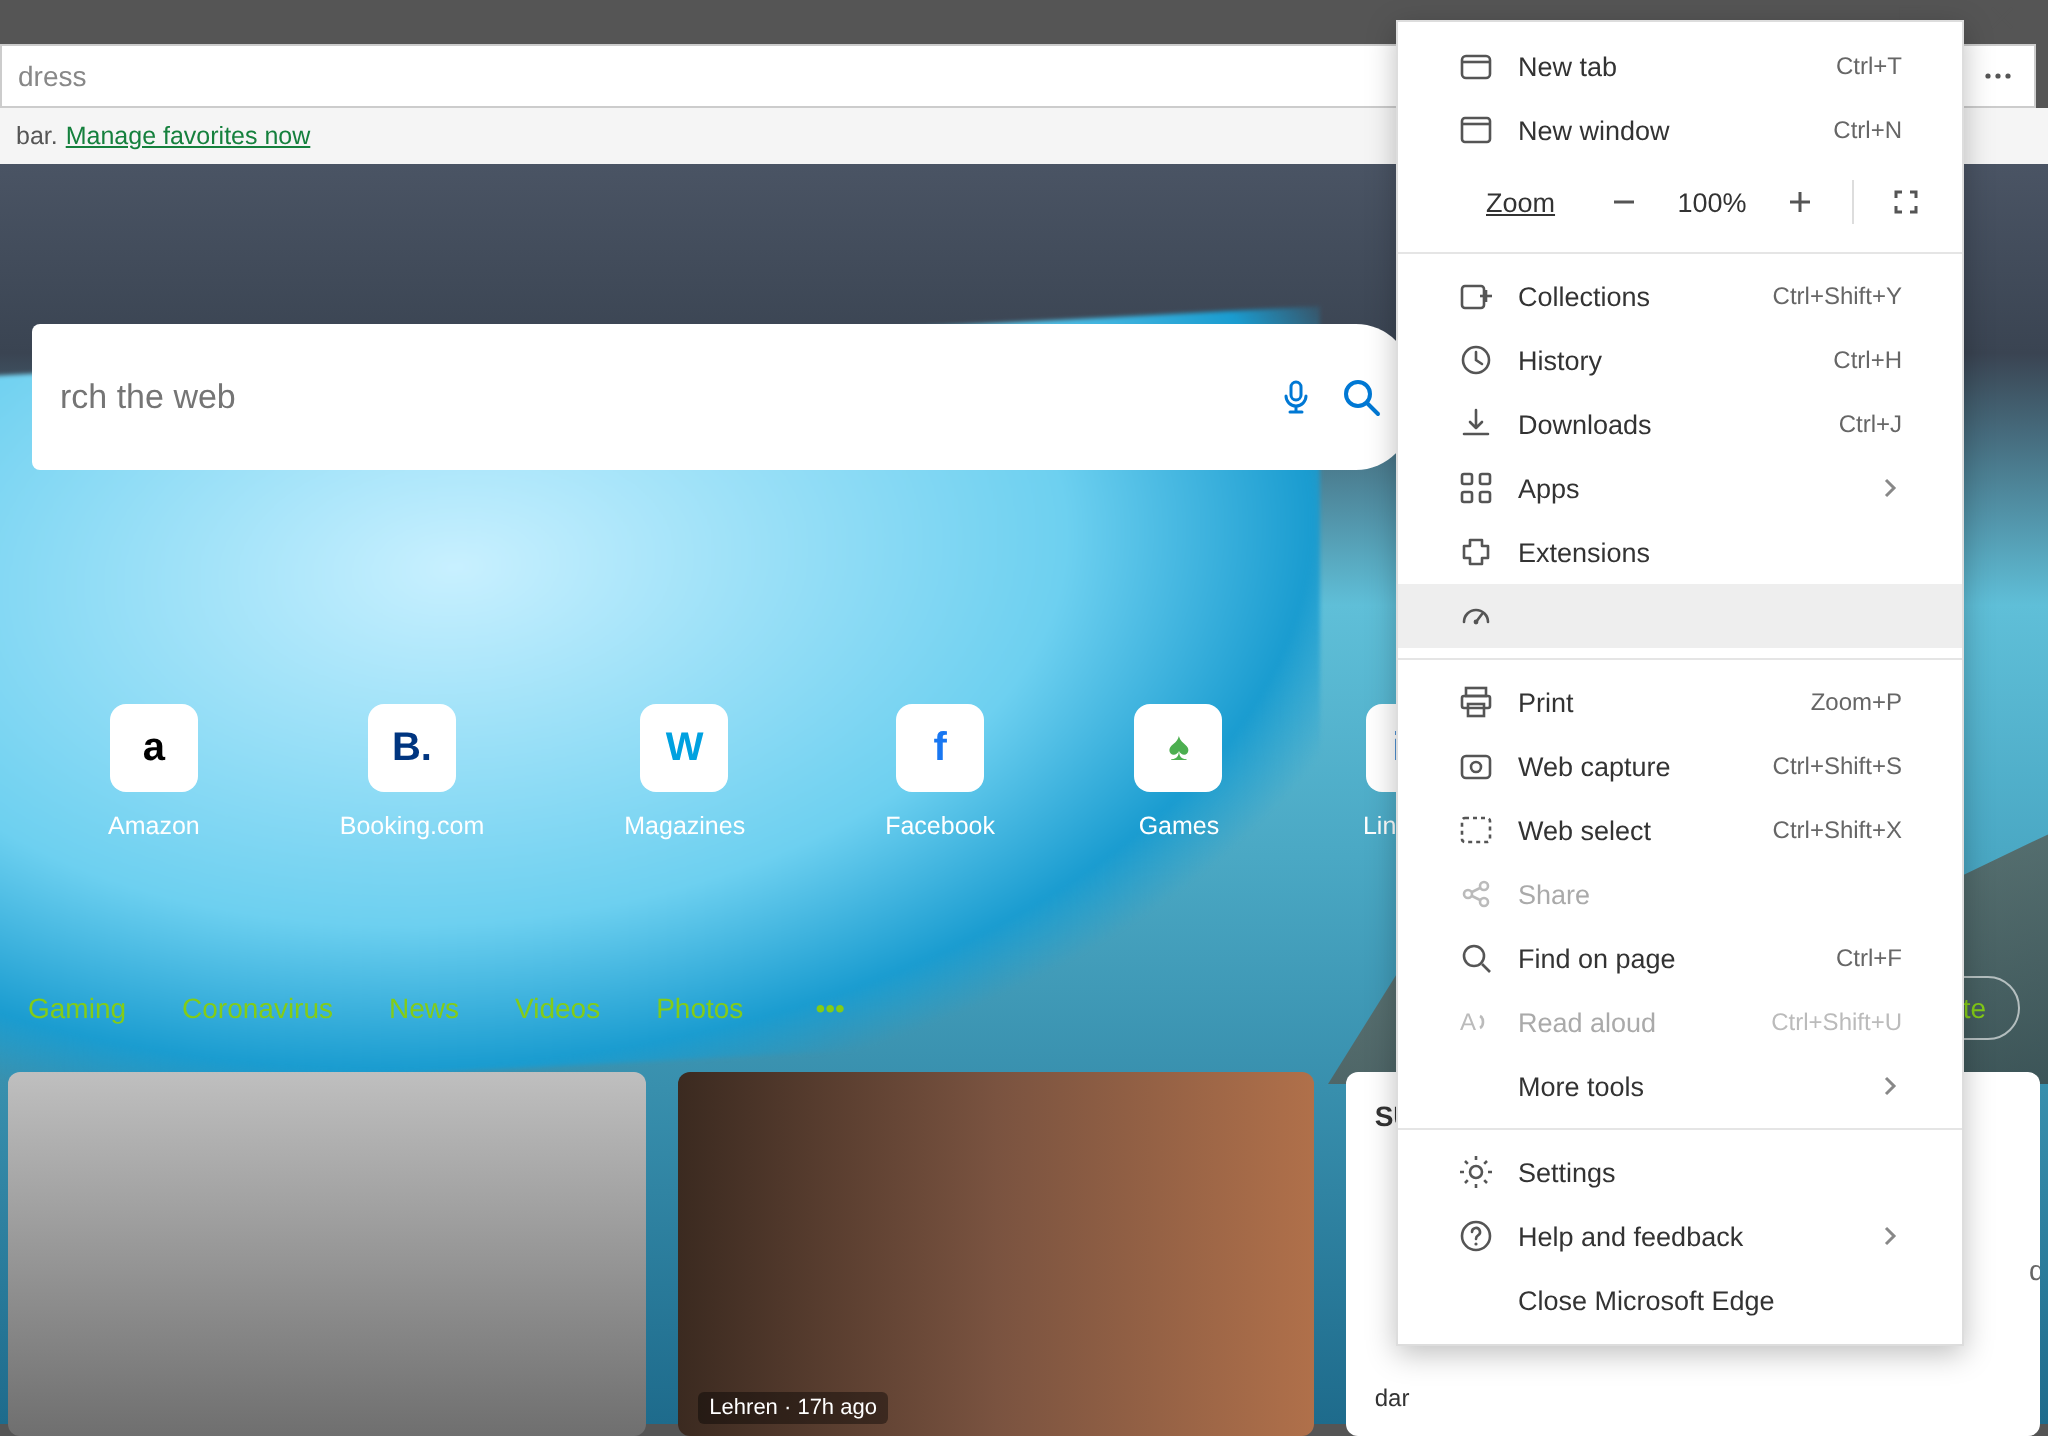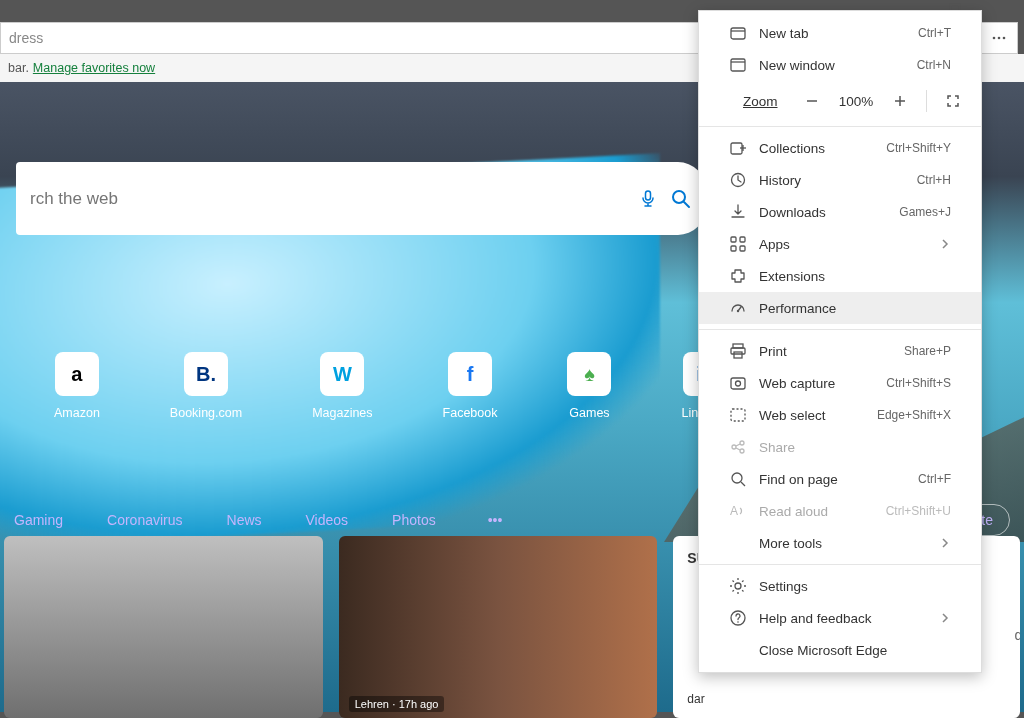--- a/index.html
+++ b/index.html
@@ -28,21 +28,21 @@
 .searchbox input { flex:1; border:none; outline:none; font-size:17px; color:#444; }
 .mic { color:#0078d4; margin-right:12px; }
 .mag { color:#0078d4; }
 
 
 .quicklinks { position:absolute; top:352px; left:0; display:flex; gap:70px; padding-left:54px; }
 .ql { display:flex; flex-direction:column; align-items:center; gap:10px; color:#fff; font-size:12.5px; }
 .ql .tile { width:44px; height:44px; background:#fff; border-radius:8px; display:flex; align-items:center; justify-content:center; font-weight:bold; }
 
 
-.navstrip { position:absolute; top:498px; left:0; width:100%; height:44px; display:flex; align-items:center; padding:0 14px; color:#c4b5fd; font-size:14px; gap:44px;}
+.navstrip { position:absolute; top:482px; left:0; width:100%; height:44px; display:flex; align-items:center; padding:0 14px; color:#84cc16; font-size:14px; gap:28px;}
 .navmore { margin-left:8px; }
 .pill { border:1px solid rgba(255,255,255,.6); border-radius:22px; padding:7px 16px; display:flex; align-items:center; gap:8px;}
 .spacer { flex:1; }
 
 
 .cards { position:absolute; top:536px; left:0; width:100%; height:182px; display:flex; gap:16px; padding:0 4px;}
 .card { flex:1; background:#aaa; border-radius:6px; overflow:hidden; position:relative;}
 .card1 { background:linear-gradient(180deg,#bfbfbf,#6f6f6f); }
 .card2 { background:linear-gradient(90deg,#3b2a20,#7a5340,#b0704a); }
 .card3 { background:#fff; color:#333; padding:14px; }
@@ -246,21 +246,21 @@
       <span class="lbl">History</span>
       <span class="sc">Ctrl+H</span>
     </div>
     <div class="mi">
       <span class="ico">
         <svg width="18" height="18" viewBox="0 0 18 18">
           <path d="M9 2v9m0 0l-3-3m3 3l3-3M3 14h12" fill="none" stroke="currentColor" stroke-width="1.3" stroke-linecap="round"></path>
         </svg>
       </span>
       <span class="lbl">Downloads</span>
-      <span class="sc">Games+J</span>
+      <span class="sc">Ctrl+J</span>
     </div>
     <div class="mi">
       <span class="ico">
         <svg width="18" height="18" viewBox="0 0 18 18">
           <rect x="2" y="2" width="5" height="5" rx="1" fill="none" stroke="currentColor" stroke-width="1.3"></rect>
           <rect x="11" y="2" width="5" height="5" rx="1" fill="none" stroke="currentColor" stroke-width="1.3"></rect>
           <rect x="2" y="11" width="5" height="5" rx="1" fill="none" stroke="currentColor" stroke-width="1.3"></rect>
           <rect x="11" y="11" width="5" height="5" rx="1" fill="none" stroke="currentColor" stroke-width="1.3"></rect>
         </svg>
       </span>
@@ -279,52 +279,51 @@
       </span>
       <span class="lbl">Extensions</span>
     </div>
     <div class="mi hover">
       <span class="ico">
         <svg width="18" height="18" viewBox="0 0 18 18">
           <path d="M3 12a6 6 0 0 1 12 0M9 12l3-4" fill="none" stroke="currentColor" stroke-width="1.3" stroke-linecap="round"></path>
           <circle cx="9" cy="12" r="1.2" fill="currentColor"></circle>
         </svg>
       </span>
-      <span class="lbl">Performance</span>
     </div>
     <div class="sep"></div>
     <div class="mi">
       <span class="ico">
         <svg width="18" height="18" viewBox="0 0 18 18">
           <rect x="4" y="2" width="10" height="4" fill="none" stroke="currentColor" stroke-width="1.3"></rect>
           <rect x="2" y="6" width="14" height="6" rx="1" fill="none" stroke="currentColor" stroke-width="1.3"></rect>
           <rect x="5" y="10" width="8" height="6" fill="none" stroke="currentColor" stroke-width="1.3"></rect>
         </svg>
       </span>
       <span class="lbl">Print</span>
-      <span class="sc">Share+P</span>
+      <span class="sc">Zoom+P</span>
     </div>
     <div class="mi">
       <span class="ico">
         <svg width="18" height="18" viewBox="0 0 18 18">
           <rect x="2" y="4" width="14" height="11" rx="2" fill="none" stroke="currentColor" stroke-width="1.3"></rect>
           <circle cx="9" cy="9.5" r="2.5" fill="none" stroke="currentColor" stroke-width="1.3"></circle>
         </svg>
       </span>
       <span class="lbl">Web capture</span>
       <span class="sc">Ctrl+Shift+S</span>
     </div>
     <div class="mi">
       <span class="ico">
         <svg width="18" height="18" viewBox="0 0 18 18">
           <rect x="2" y="3" width="14" height="12" rx="1.5" fill="none" stroke="currentColor" stroke-width="1.3" stroke-dasharray="2 2"></rect>
         </svg>
       </span>
       <span class="lbl">Web select</span>
-      <span class="sc">Edge+Shift+X</span>
+      <span class="sc">Ctrl+Shift+X</span>
     </div>
     <div class="mi disabled">
       <span class="ico">
         <svg width="18" height="18" viewBox="0 0 18 18">
           <circle cx="5" cy="9" r="2" fill="none" stroke="currentColor" stroke-width="1.3"></circle>
           <circle cx="13" cy="5" r="2" fill="none" stroke="currentColor" stroke-width="1.3"></circle>
           <circle cx="13" cy="13" r="2" fill="none" stroke="currentColor" stroke-width="1.3"></circle>
           <line x1="7" y1="8" x2="11" y2="6" stroke="currentColor" stroke-width="1.3"></line>
           <line x1="7" y1="10" x2="11" y2="12" stroke="currentColor" stroke-width="1.3"></line>
         </svg>

